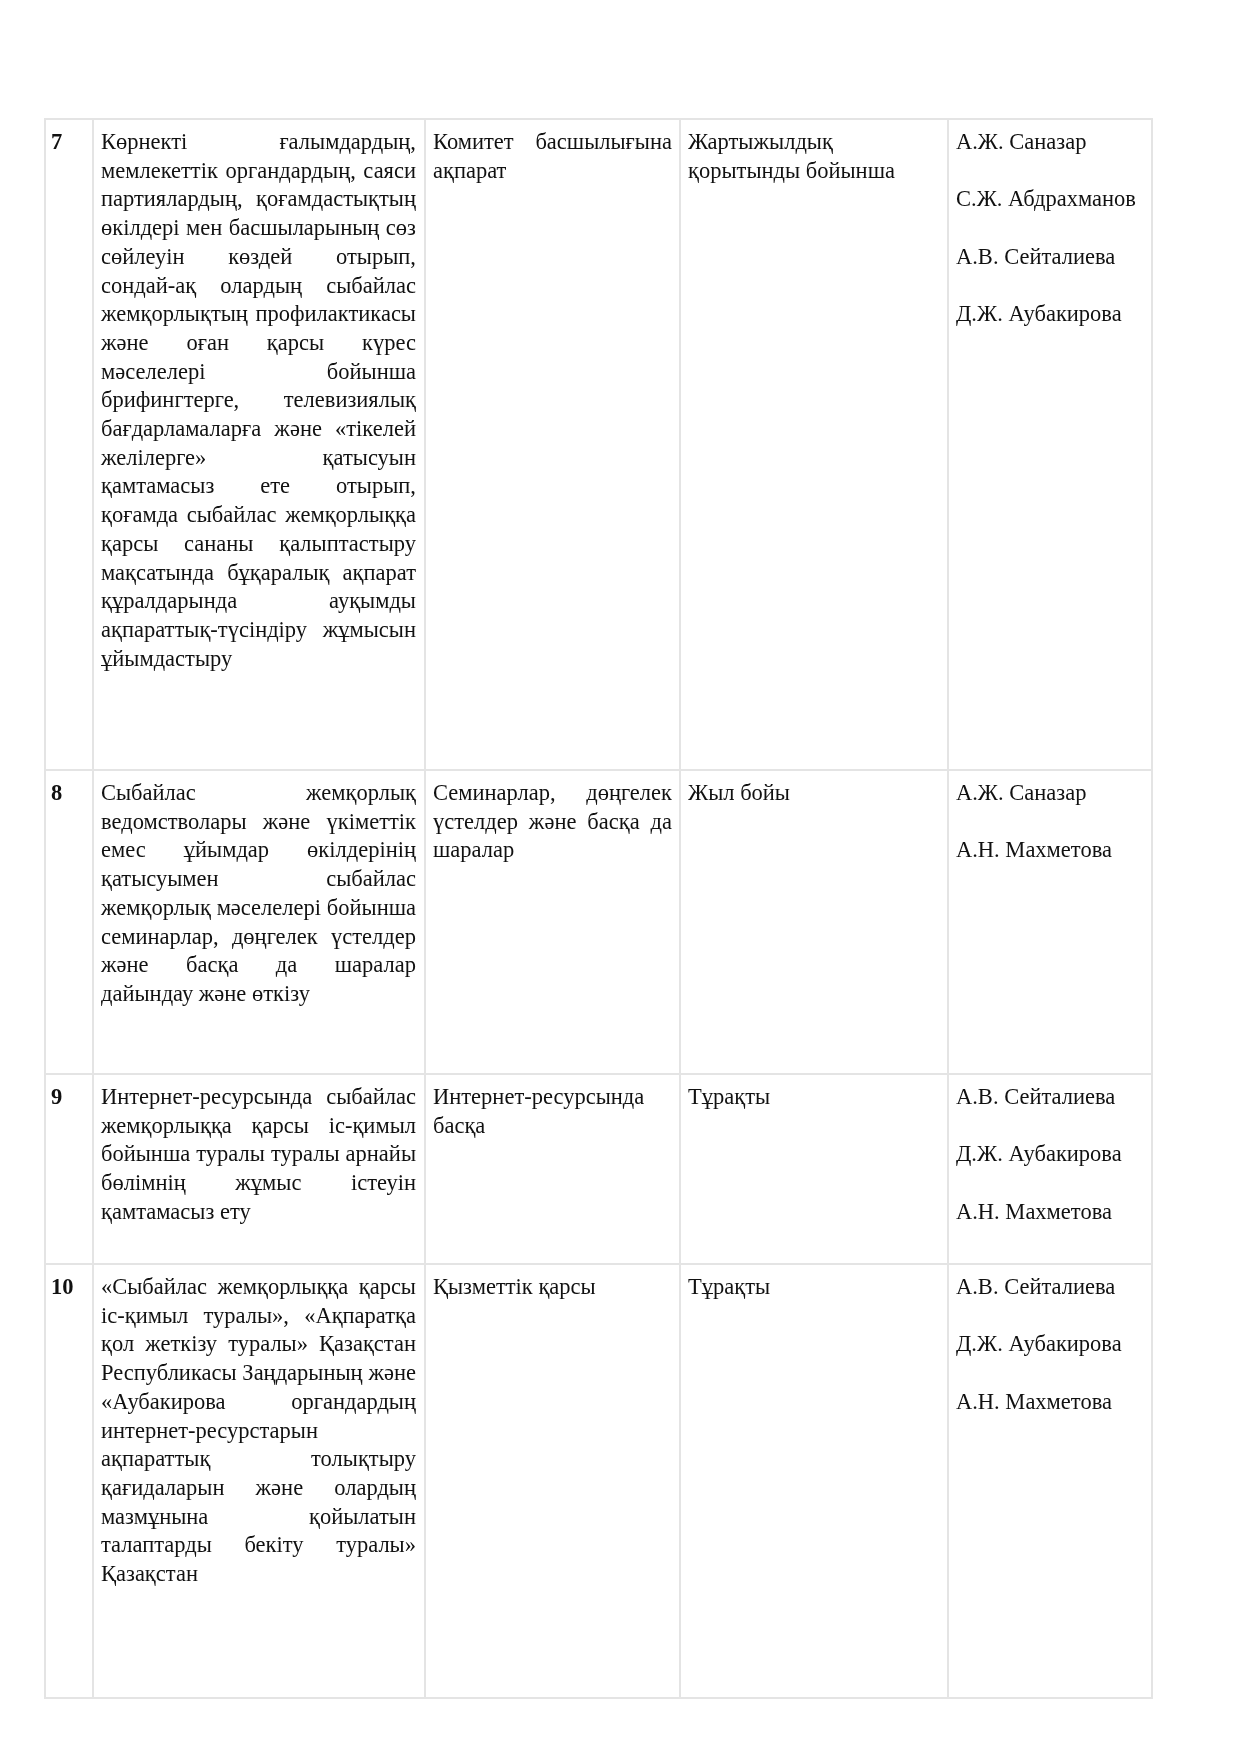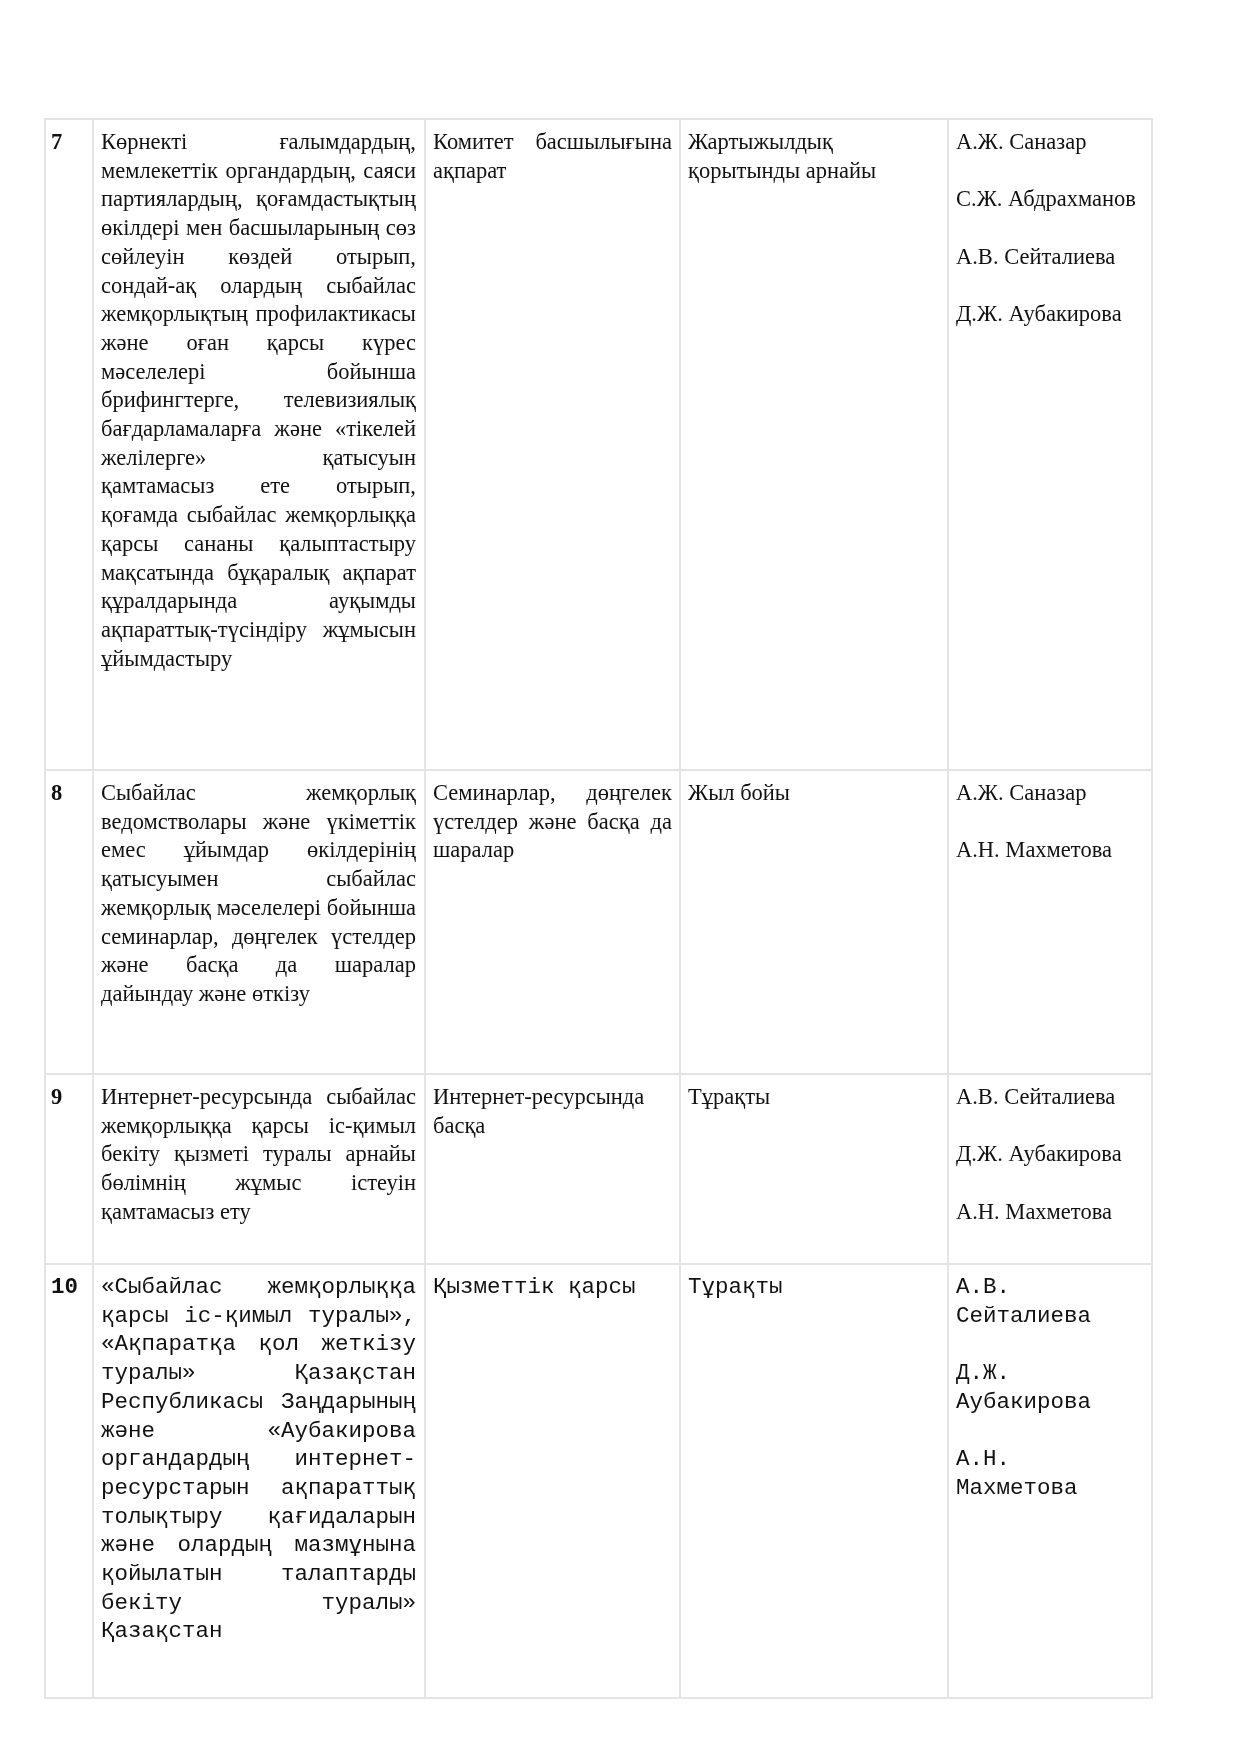--- a/index.html
+++ b/index.html
@@ -15,60 +15,60 @@
   col.c-term { width: 268px; }
   col.c-resp { width: 204px; }
   td.num { font-weight: bold; padding-left: 5px; }
   td.task { text-align: justify; padding-right: 8px; }
   td.form { text-align: justify; }
   .name { display: block; margin: 0 0 28.7px 0; }
   .name:last-child { margin-bottom: 0; }
   tr.r7 { height: 651px; }
   tr.r8 { height: 304px; }
   tr.r9 { height: 190px; }
-  tr.r10 { height: 434px; font-family: Liberation Mono, monospace; }
+  tr.r10 { height: 434px; }
 </style>
 </head>
 <body>
 
 <div class="page">
   <table>
     <colgroup>
       <col class="c-num">
         <col class="c-task">
         <col class="c-form">
         <col class="c-term">
         <col class="c-resp">
     </colgroup>
     <tbody>
       <tr class="r7">
         <td class="num">7</td>
         <td class="task">Көрнекті ғалымдардың, мемлекеттік органдардың, саяси партиялардың, қоғамдастықтың өкілдері мен басшыларының сөз сөйлеуін көздей отырып, сондай-ақ олардың сыбайлас жемқорлықтың профилактикасы және оған қарсы күрес мәселелері бойынша брифингтерге, телевизиялық бағдарламаларға және «тікелей желілерге» қатысуын қамтамасыз ете отырып, қоғамда сыбайлас жемқорлыққа қарсы сананы қалыптастыру мақсатында бұқаралық ақпарат құралдарында ауқымды ақпараттық-түсіндіру жұмысын ұйымдастыру</td>
         <td class="form">Комитет басшылығына ақпарат</td>
-        <td class="term">Жартыжылдық қорытынды арнайы</td>
+        <td class="term">Жартыжылдық қорытынды бойынша</td>
         <td class="resp">
           <span class="name">А.Ж. Саназар</span>
           <span class="name">С.Ж. Абдрахманов</span>
           <span class="name">А.В. Сейталиева</span>
           <span class="name">Д.Ж. Аубакирова</span>
         </td>
       </tr>
       <tr class="r8">
         <td class="num">8</td>
         <td class="task">Сыбайлас жемқорлық ведомстволары және үкіметтік емес ұйымдар өкілдерінің қатысуымен сыбайлас жемқорлық мәселелері бойынша семинарлар, дөңгелек үстелдер және басқа да шаралар дайындау және өткізу</td>
         <td class="form">Семинарлар, дөңгелек үстелдер және басқа да шаралар</td>
         <td class="term">Жыл бойы</td>
         <td class="resp">
           <span class="name">А.Ж. Саназар</span>
           <span class="name">А.Н. Махметова</span>
         </td>
       </tr>
       <tr class="r9">
         <td class="num">9</td>
-        <td class="task">Интернет-ресурсында сыбайлас жемқорлыққа қарсы іс-қимыл бекіту қызметі туралы арнайы бөлімнің жұмыс істеуін қамтамасыз ету</td>
+        <td class="task">Интернет-ресурсында сыбайлас жемқорлыққа қарсы іс-қимыл бойынша туралы туралы арнайы бөлімнің жұмыс істеуін қамтамасыз ету</td>
         <td class="form">Интернет-ресурсында басқа</td>
         <td class="term">Тұрақты</td>
         <td class="resp">
           <span class="name">А.В. Сейталиева</span>
           <span class="name">Д.Ж. Аубакирова</span>
           <span class="name">А.Н. Махметова</span>
         </td>
       </tr>
       <tr class="r10">
         <td class="num">10</td>

